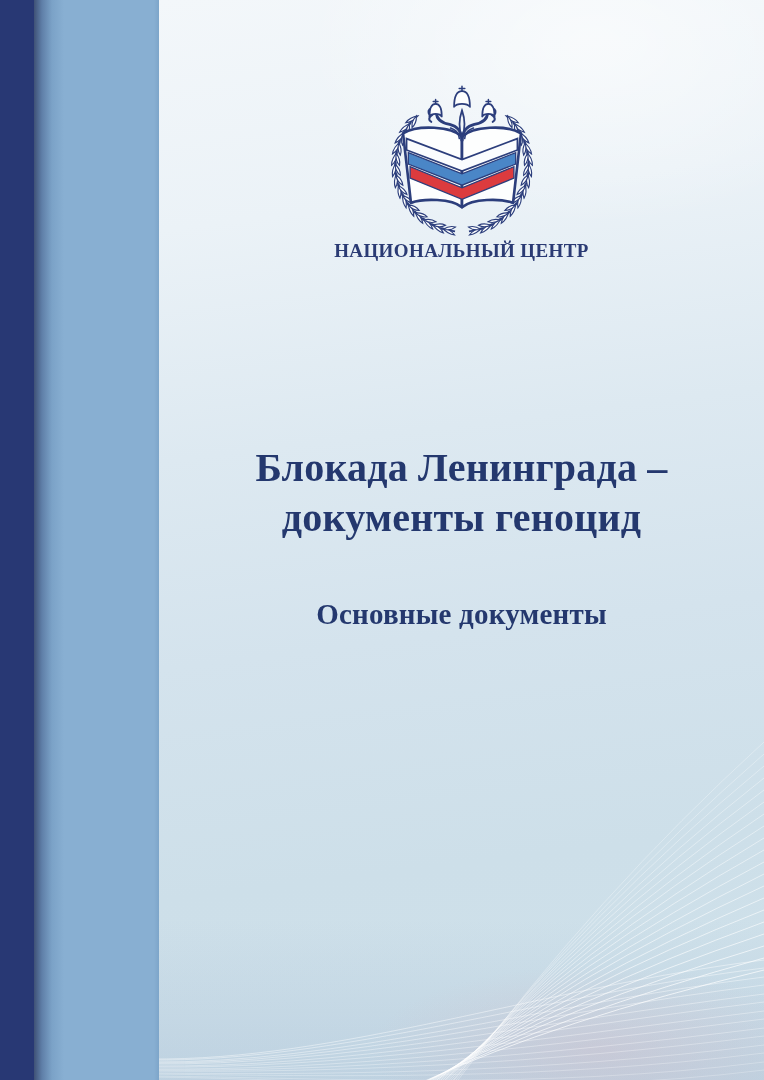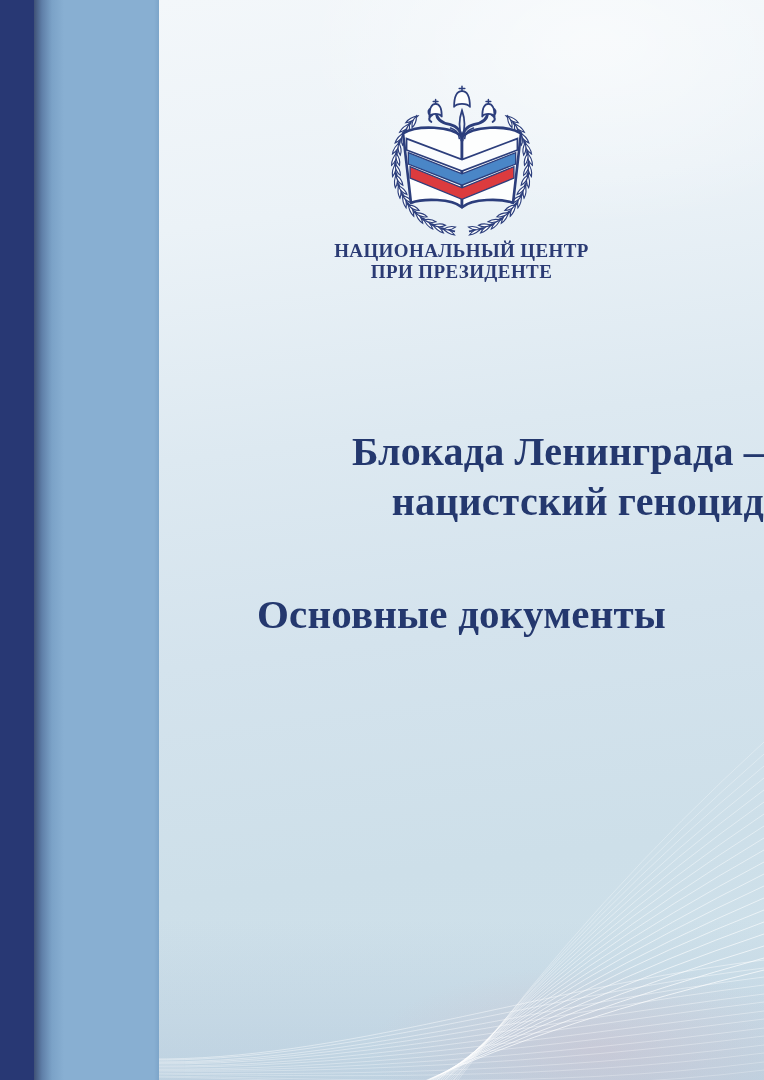--- a/index.html
+++ b/index.html
@@ -44,28 +44,28 @@
     position:absolute;left:50%;top:84px;transform:translateX(-50%);
     width:176px;height:154px;
   }
   .emblem-wrap svg{display:block;width:176px;height:154px;}
   .org-name{
     position:absolute;left:0;right:0;top:240px;
     text-align:center;color:#2b3b74;font-weight:bold;
     font-size:19px;line-height:21px;letter-spacing:.4px;
   }
   .title{
-    position:absolute;left:0;right:0;top:427px;margin:0;
-    text-align:right;color:var(--text-navy);font-weight:bold;
+    position:absolute;left:0;right:0;top:427px;margin:16px;
+    text-align:center;color:var(--text-navy);font-weight:bold;
     font-size:40px;line-height:50px;letter-spacing:.2px;
   }
   .subtitle{
     position:absolute;left:0;right:0;top:592px;margin:0;
     text-align:center;color:var(--text-navy);font-weight:bold;
-    font-size:41px;line-height:44px;letter-spacing:.2px;
+    font-size:29px;line-height:44px;letter-spacing:.2px;
   }
   .flag-white{fill:#fafcfe;stroke:var(--emblem-navy);stroke-width:2;}
   .flag-blue{fill:var(--flag-blue);stroke:var(--emblem-navy);stroke-width:1.5;}
   .flag-red{fill:var(--flag-red);stroke:var(--emblem-navy);stroke-width:1.5;}
   .book-cover-shape{fill:#fdfefe;stroke:var(--emblem-navy);stroke-width:3;stroke-linejoin:round;}
   .eagle-stroke{fill:none;stroke:var(--emblem-navy);stroke-linecap:round;}
   .crown{fill:#fdfefe;stroke:var(--emblem-navy);stroke-width:2;stroke-linejoin:round;}
   .crown-cross{fill:none;stroke:var(--emblem-navy);stroke-width:1.7;stroke-linecap:round;}
 </style>
 </head>
@@ -218,24 +218,23 @@
           <path class="crown" d="M63,37 C63,26.5 66,22.5 70,22.5 C74,22.5 77,26.5 77,37 C74.5,33 65.5,33 63,37 Z"></path>
           <path class="crown-cross" d="M70,22.5 V17.5 M67.3,19.9 H72.7"></path>
           <path class="crown" d="M123,37 C123,26.5 126,22.5 130,22.5 C134,22.5 137,26.5 137,37 C134.5,33 125.5,33 123,37 Z"></path>
           <path class="crown-cross" d="M130,22.5 V17.5 M127.3,19.9 H132.7"></path>
         </g>
       </svg>
     </div>
 
     <div class="org-name">
       <div>НАЦИОНАЛЬНЫЙ ЦЕНТР</div>
-      <div>ПРИ ПРЕЗИДЕНТЕ</div>
     </div>
 
     <h1 class="title">
       <span style="display:block">Блокада Ленинграда –</span>
-      <span style="display:block">нацистский геноцид</span>
+      <span style="display:block">документы геноцид</span>
     </h1>
 
     <h2 class="subtitle">Основные документы</h2>
 
   </div>
 </div>
 
 </body></html>

